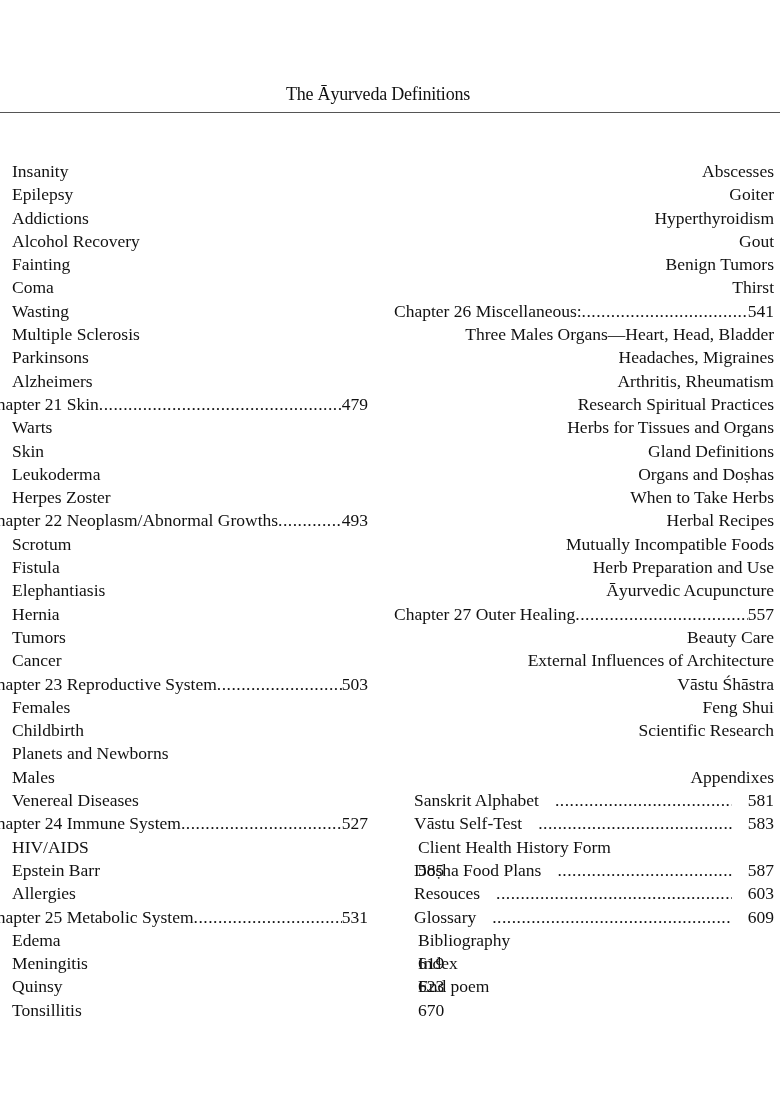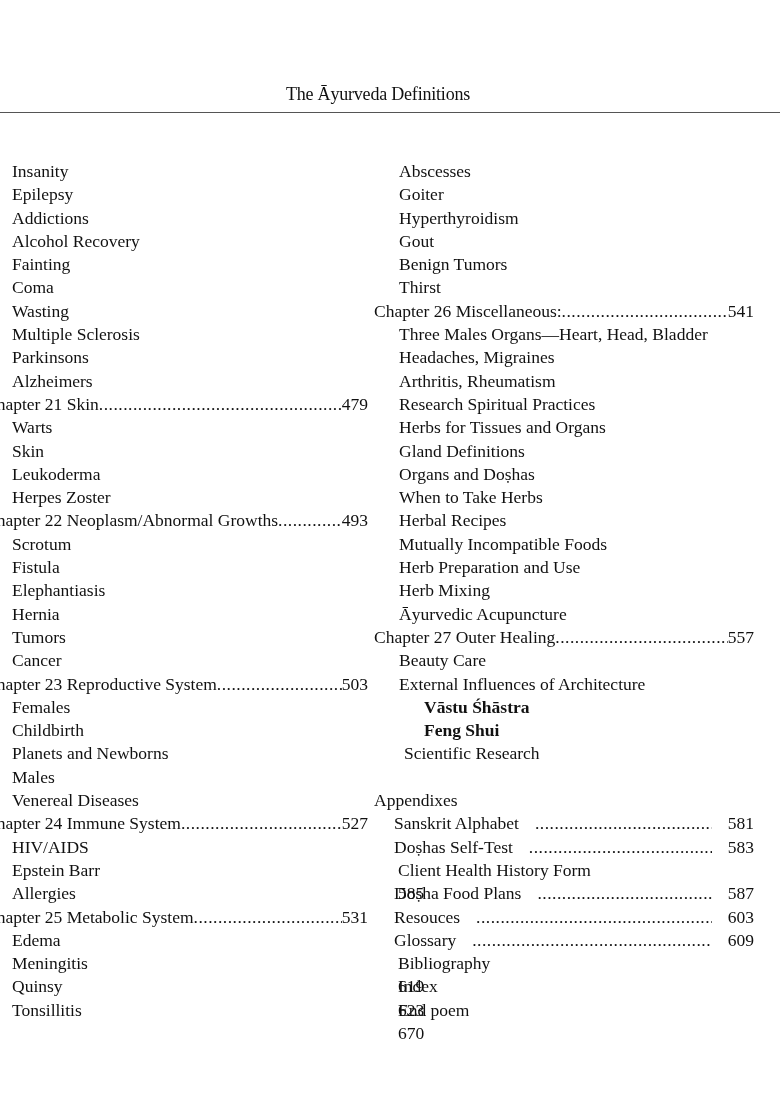--- a/index.html
+++ b/index.html
@@ -3,25 +3,25 @@
 <meta charset="utf-8">
 <style>
   html, body { margin:0; padding:0; background:#ffffff; }
   body { width:780px; height:1108px; position:relative; overflow:hidden;
          font-family:"Liberation Serif", "DejaVu Serif", serif; color:#111; }
   .header-title { position:absolute; top:84px; left:0; width:756px; text-align:center;
                   font-size:18px; letter-spacing:-0.2px; }
   .header-rule { position:absolute; top:112px; left:0; width:780px; height:1px; background:#555; }
   .col { position:absolute; top:160px; font-size:17.5px; line-height:23.3px; white-space:nowrap; }
   .col-left { left:-15px; width:383px; }
-  .col-right { left:374px; width:380px; }
+  .col-right { left:394px; width:380px;text-align:right; }
   .row { height:23.3px; position:relative; }
   .sub { padding-left:27px; }
   .sub-r { padding-left:25px; }
-  .sub-r2 { padding-left:50px;font-weight:bold; }
+  .sub-r2 { padding-left:50px; }
   .sub-r1b { padding-left:30px; }
   .app { padding-left:20px;gap:16px; }
   .app2 { padding-left:24px;flex-direction:column; }
   .leader { display:flex; align-items:baseline; }
   .leader .t { flex:0 0 auto; }
   .leader .dots { flex:1 1 auto; overflow:hidden; white-space:nowrap; letter-spacing:0.5px; }
   .leader .dots::after { content:"........................................................................................................................"; }
   .leader .pg { flex:0 0 auto; }
   .blank { height:23.3px; }
 </style>
@@ -106,41 +106,40 @@
     <div class="row sub-r">Headaches, Migraines</div>
     <div class="row sub-r">Arthritis, Rheumatism</div>
     <div class="row sub-r">Research Spiritual Practices</div>
     <div class="row sub-r">Herbs for Tissues and Organs</div>
     <div class="row sub-r">Gland Definitions</div>
     <div class="row sub-r">Organs and Doṣhas</div>
     <div class="row sub-r">When to Take Herbs</div>
     <div class="row sub-r">Herbal Recipes</div>
     <div class="row sub-r">Mutually Incompatible Foods</div>
     <div class="row sub-r">Herb Preparation and Use</div>
-    <div class="row sub-r">Herb Mixing</div>
     <div class="row sub-r">Āyurvedic Acupuncture</div>
     <div class="row leader">
       <span class="t">Chapter 27 Outer Healing</span>
       <span class="dots"></span>
       <span class="pg">557</span>
     </div>
     <div class="row sub-r">Beauty Care</div>
     <div class="row sub-r">External Influences of Architecture</div>
     <div class="row sub-r2">Vāstu Śhāstra</div>
     <div class="row sub-r2">Feng Shui</div>
     <div class="row sub-r1b">Scientific Research</div>
     <div class="blank"></div>
     <div class="row">Appendixes</div>
     <div class="row leader app">
       <span class="t">Sanskrit Alphabet</span>
       <span class="dots"></span>
       <span class="pg">581</span>
     </div>
     <div class="row leader app">
-      <span class="t">Doṣhas Self-Test</span>
+      <span class="t">Vāstu Self-Test</span>
       <span class="dots"></span>
       <span class="pg">583</span>
     </div>
     <div class="row leader app2">
       <span class="t">Client Health History Form</span>
       <span class="dots"></span>
       <span class="pg">585</span>
     </div>
     <div class="row leader app">
       <span class="t">Doṣha Food Plans</span>

